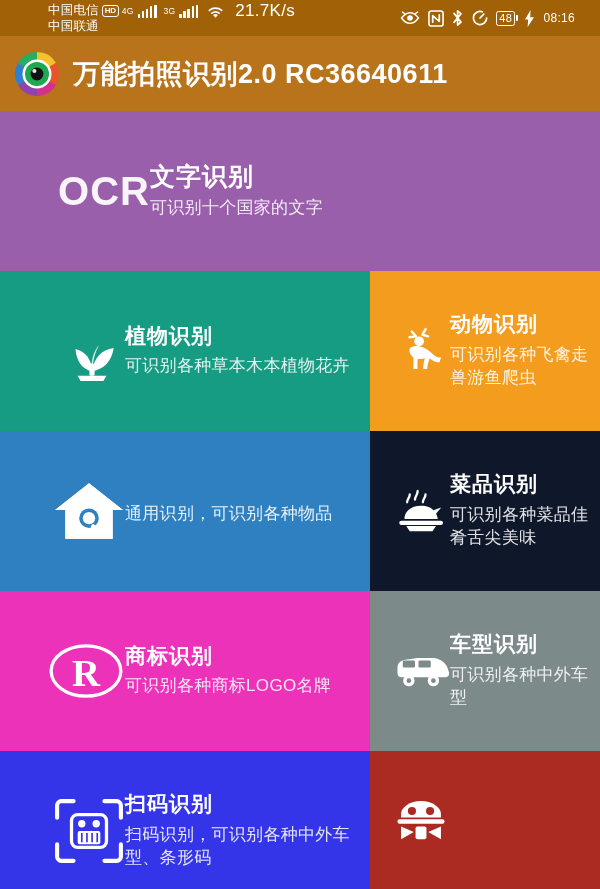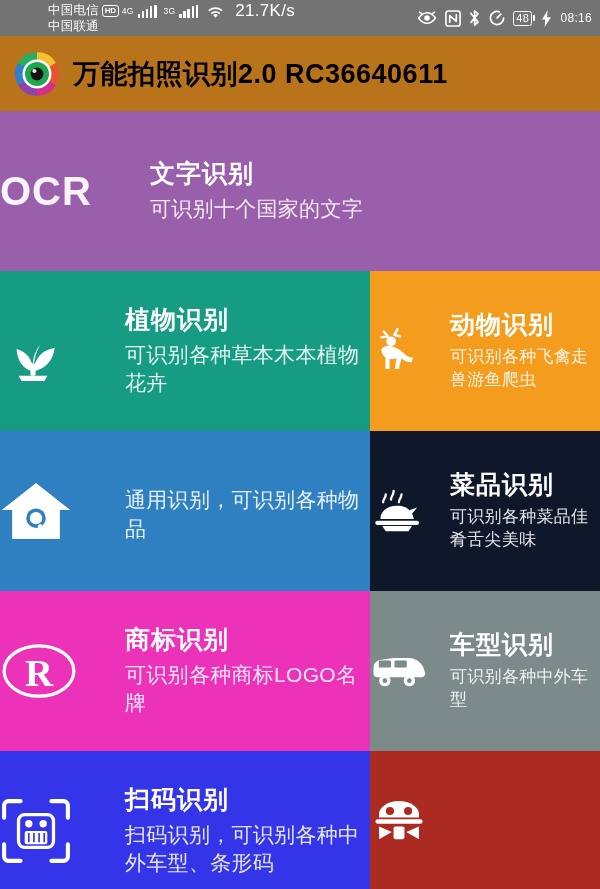--- a/index.html
+++ b/index.html
@@ -6,21 +6,21 @@
   html,body { width:600px; height:889px; }
   body {
     font-family:"Liberation Sans","DejaVu Sans",sans-serif;
     background:#8a8a8a;
     overflow:hidden;
   }
 
   
   .statusbar{
     height:36px; width:600px;
-    background:#737373;
+    background:#a16207;
     color:#ffffff;
     display:flex; align-items:center;
     padding:0 10px 0 48px;
     font-size:13px;
     position:relative;
   }
   .carriers{
     display:flex; flex-direction:column; justify-content:center;
     line-height:1.08; font-size:12.5px; letter-spacing:.2px;
   }
@@ -33,42 +33,42 @@
   .gen{ font-size:8.5px; vertical-align:top; }
   .bars{ display:inline-flex; align-items:flex-end; gap:1.5px; height:13px; margin-left:1px;}
   .bars i{ width:2.6px; background:#fff; display:block; border-radius:.5px;}
   .bars i:nth-child(1){height:4px}
   .bars i:nth-child(2){height:6.5px}
   .bars i:nth-child(3){height:9px}
   .bars i:nth-child(4){height:11.5px}
   .bars i:nth-child(5){height:13px}
   .netspeed{ margin-left:7px; font-size:17px; letter-spacing:.3px; }
   .status-right{
-    position:absolute; right:8px; top:0; height:36px;
+    position:absolute; right:25px; top:0; height:36px;
     display:flex; align-items:center; gap:7px;justify-content:flex-end;
   }
   .sicon{ display:inline-flex; align-items:center; justify-content:center; }
   .battery{
     display:inline-flex; align-items:center;
   }
   .batt-body{
     border:1.6px solid #fff; border-radius:2.5px;
     font-size:11px; padding:0 2px; line-height:13px; height:15px;
     display:flex; align-items:center; letter-spacing:.2px;
   }
   .batt-cap{ width:2.5px; height:6px; background:#fff; border-radius:0 1px 1px 0; margin-left:1px;}
   .clock{ font-size:12px; letter-spacing:.3px; margin-left:2px; }
 
   
   .appbar{
     height:75px; width:600px;
     background:#b9731b;
     display:flex; align-items:center;
     padding-left:10px;
-    color:#000000;
+    color:#ffffff;
   }
   .applogo{ width:54px; height:54px; position:relative; flex:0 0 auto;}
   .apptitle{
     font-size:27px; font-weight:bold; letter-spacing:.5px;
     margin-left:9px; white-space:nowrap;
   }
 
   
   .grid{ width:600px; }
   .row{ display:flex; width:600px; }
@@ -79,34 +79,34 @@
     color:#fff;
   }
   .card.full{ width:600px; height:160px; }
   .card.left{ width:370px; height:160px; }
   .card.right{ width:230px; height:160px; }
   .row.last .card.left{ height:160px; }
   .row.last .card.right{ height:139px; }
 
   .card-icon{
     flex:0 0 auto;
-    display:flex; align-items:center; justify-content:flex-start;
+    display:flex; align-items:center; justify-content:flex-end;
   }
   .card.full .card-icon{ width:150px; }
   .card.left .card-icon{ width:125px; }
   .card.right .card-icon{ width:80px; }
 
   .card-text{ flex:1 1 auto; padding-right:0; }
   .card-title{
-    font-size:25px; font-weight:bold; letter-spacing:1px;
+    font-size:21px; font-weight:bold; letter-spacing:1px;
     line-height:1.15;
   }
   .card.full .card-title{ font-size:25px; }
   .card-desc{
-    font-size:21px; line-height:1.35; margin-top:7px;
+    font-size:17px; line-height:1.35; margin-top:7px;
     color:rgba(255,255,255,.88);
     letter-spacing:.3px;
   }
   .card.right .card-desc{ font-size:17px; }
   .ocr-text{
     font-size:40px; font-weight:bold; letter-spacing:1px;
     color:rgba(255,255,255,.93);
   }
   svg{ display:block; }
 </style>

